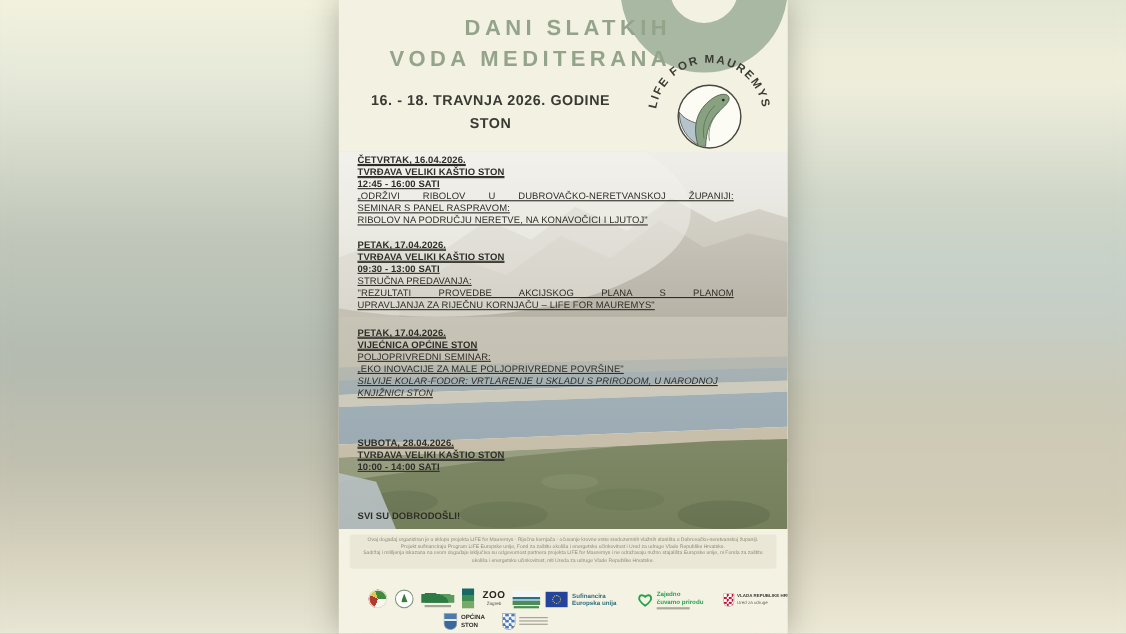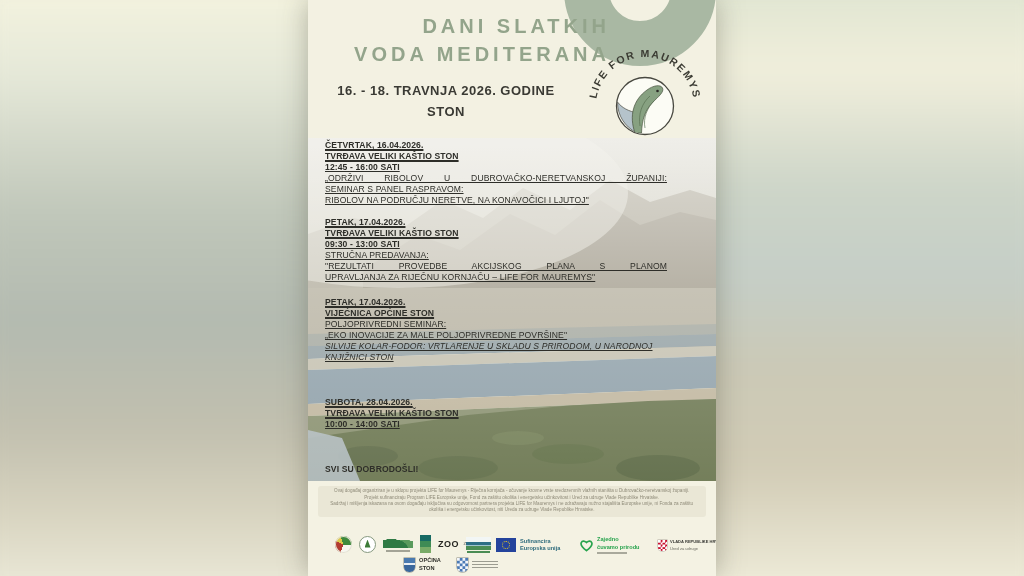--- a/index.html
+++ b/index.html
@@ -63,21 +63,21 @@
     box-shadow:inset 0 0 0 1px #e3e1d2;}
   .lg-tree{width:17px;height:17px;border-radius:50%;background:#fff;border:1px solid #86997f;box-sizing:border-box;position:relative;}
   .lg-tree::after{content:"";position:absolute;left:4.5px;top:3px;width:6px;height:8px;background:#3c7c38;
     clip-path:polygon(50% 0,100% 100%,0 100%);}
   .lg-mnt{width:30px;height:17px;position:relative;}
   .lg-mnt::before{content:"";position:absolute;left:0;top:3px;width:30px;height:9px;
     background:radial-gradient(ellipse 55% 100% at 28% 100%,#2f7a44 98%,transparent 100%),
                radial-gradient(ellipse 62% 88% at 72% 100%,#5a9a5d 98%,transparent 100%);}
   .lg-mnt::after{content:"";position:absolute;left:3px;bottom:1px;width:24px;height:2px;background:#a3a396;}
   .lg-banner{width:11px;height:18px;background:linear-gradient(180deg,#176a63 0 34%,#3f8b55 34% 64%,#79ab67 64%);}
-  .lg-zoo{display:flex;align-items:center;}
+  .lg-zoo{display:flex;flex-direction:column;align-items:center;}
   .lg-zoo .z1{font-size:9px;font-weight:800;color:#262622;letter-spacing:.5px;line-height:9px;}
   .lg-zoo .z2{font-size:7px;transform:scale(.6);color:#55554e;line-height:6px;}
 
   .lg-futura{display:flex;flex-direction:column;align-items:center;gap:1px;}
   .fut-img{width:25px;height:13px;
     background:linear-gradient(180deg,#f2f6f5 0 42%,#2d6e85 42% 60%,#9fc3cd 60% 72%,#4b8d54 72%);}
   .fut-bar{width:23px;height:2px;background:#4b8d54;}
   .lg-eu{display:flex;align-items:center;gap:4px;}
   .eu-flag{width:20px;height:13.5px;background:#24439c;position:relative;flex:none;}
   .eu-flag::after{content:"";position:absolute;left:6px;top:2.5px;width:8px;height:8px;

